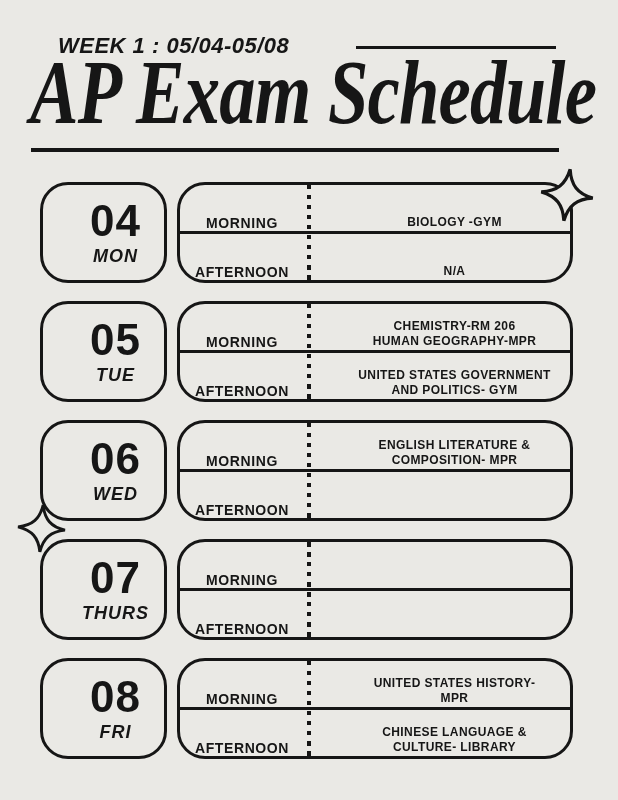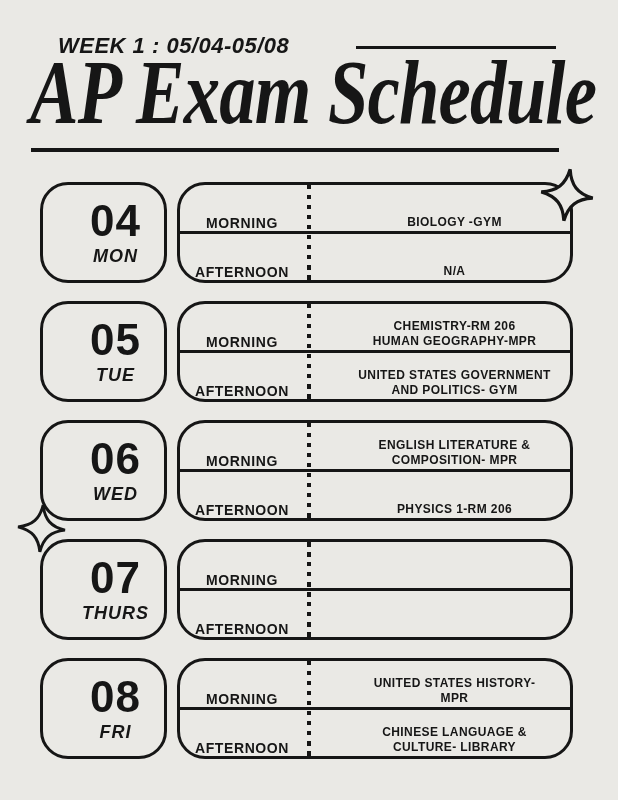--- a/index.html
+++ b/index.html
@@ -206,21 +206,20 @@
       </div>
       <div class="schedule-box">
         <div class="dotted-divider"></div>
         <div class="session session-top">
           <div class="session-label">MORNING</div>
           <div class="session-exam">ENGLISH LITERATURE &amp;
 COMPOSITION- MPR</div>
         </div>
         <div class="session">
           <div class="session-label">AFTERNOON</div>
-          <div class="session-exam">PHYSICS 1-RM 206</div>
         </div>
       </div>
     </section>
 
     <section class="day-row">
       <div class="day-card">
         <div class="day-number">07</div>
         <div class="day-name">THURS</div>
       </div>
       <div class="schedule-box">

